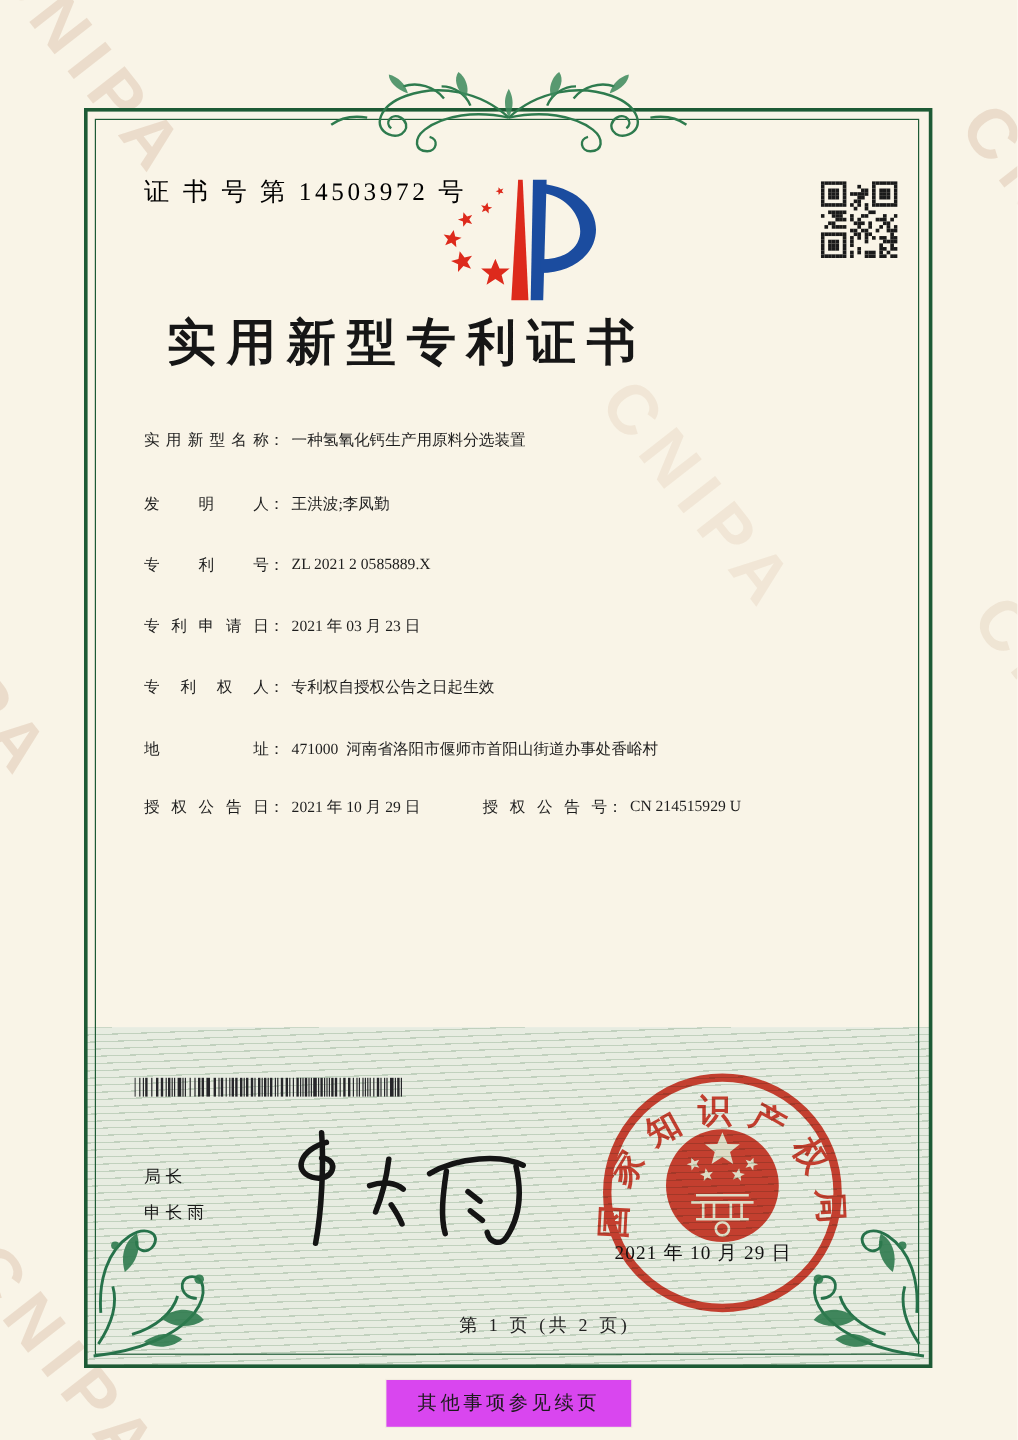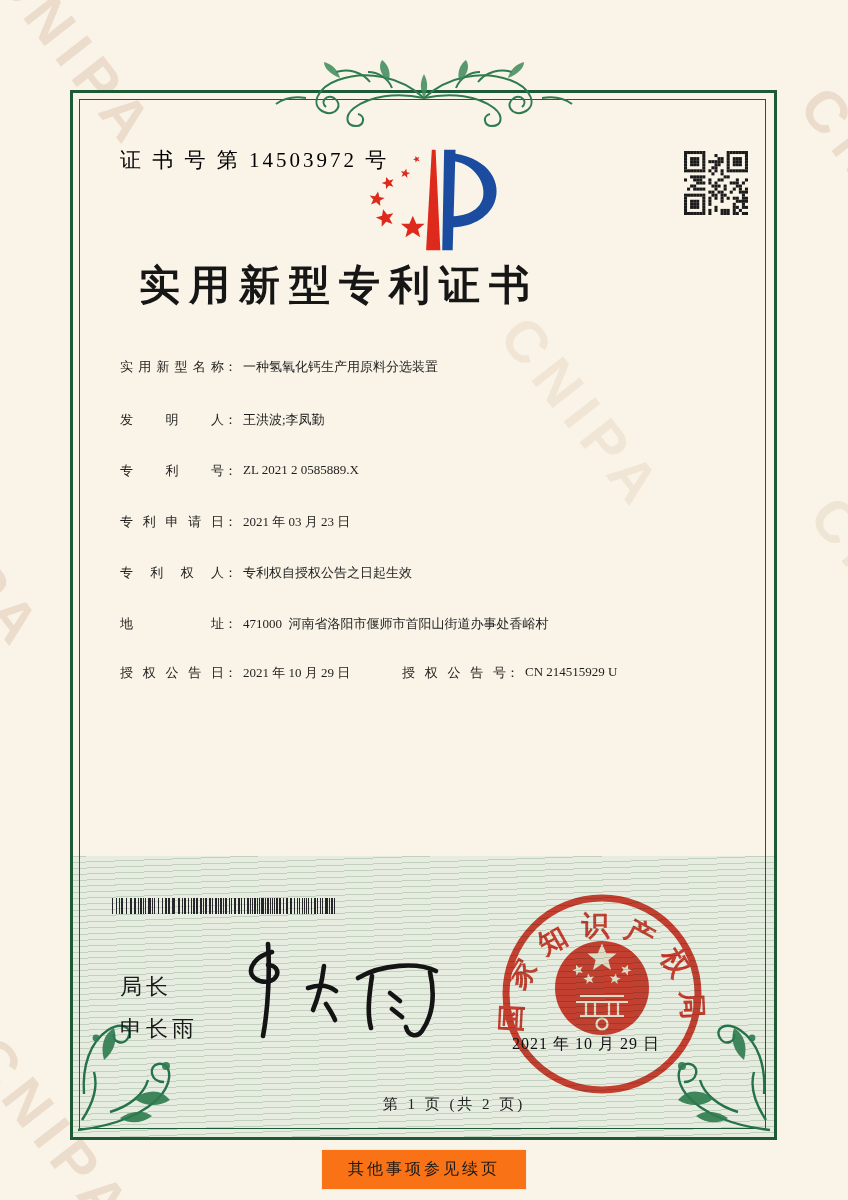--- a/index.html
+++ b/index.html
@@ -37,30 +37,30 @@
        vertical-align:top;}
   .colon{display:inline-block;vertical-align:top;}
   .val{display:inline-block;margin-left:6px;white-space:pre-wrap;vertical-align:top;
        max-width:495px;}
   .grant2{position:absolute;left:282px;top:0;white-space:nowrap;}
 
   .paras{left:120px;top:701px;width:608px;font-size:16.5px;line-height:21.8px;
          text-align:justify;color:#1c1c1c;letter-spacing:.4px;}
   .paras p{margin:0;text-indent:2em;}
 
-  .signer{left:120px;top:972px;font-size:22px;letter-spacing:4px;color:#1a1a1a;
+  .signer{left:120px;top:972px;font-size:14px;letter-spacing:4px;color:#1a1a1a;
           font-family:Liberation Serif, serif;}
   .signer div{margin-bottom:12px;}
 
   .seal-date{left:496px;top:1034px;width:180px;text-align:center;font-size:16px;
              letter-spacing:1px;color:#111;}
 
   .pageno{left:0;top:1095px;width:848px;text-align:center;font-size:15px;
           letter-spacing:3px;color:#222;margin-left:30px;}
-  .note-box{left:50%;top:1150px;transform:translateX(-50%);background:#f97316;
+  .note-box{left:50%;top:1150px;transform:translateX(-50%);background:#d946ef;
             padding:9px 26px;font-size:16px;letter-spacing:3px;color:#1a1a1a;
             box-shadow:0 0 0 1px rgba(0,0,0,.03);}
 </style>
 </head>
 <body>
 
 <div class="page">
 
   <span class="wm" style="left:-38px;top:18px;">CNIPA</span>
   <span class="wm" style="left:770px;top:150px;">CNIPA</span>

